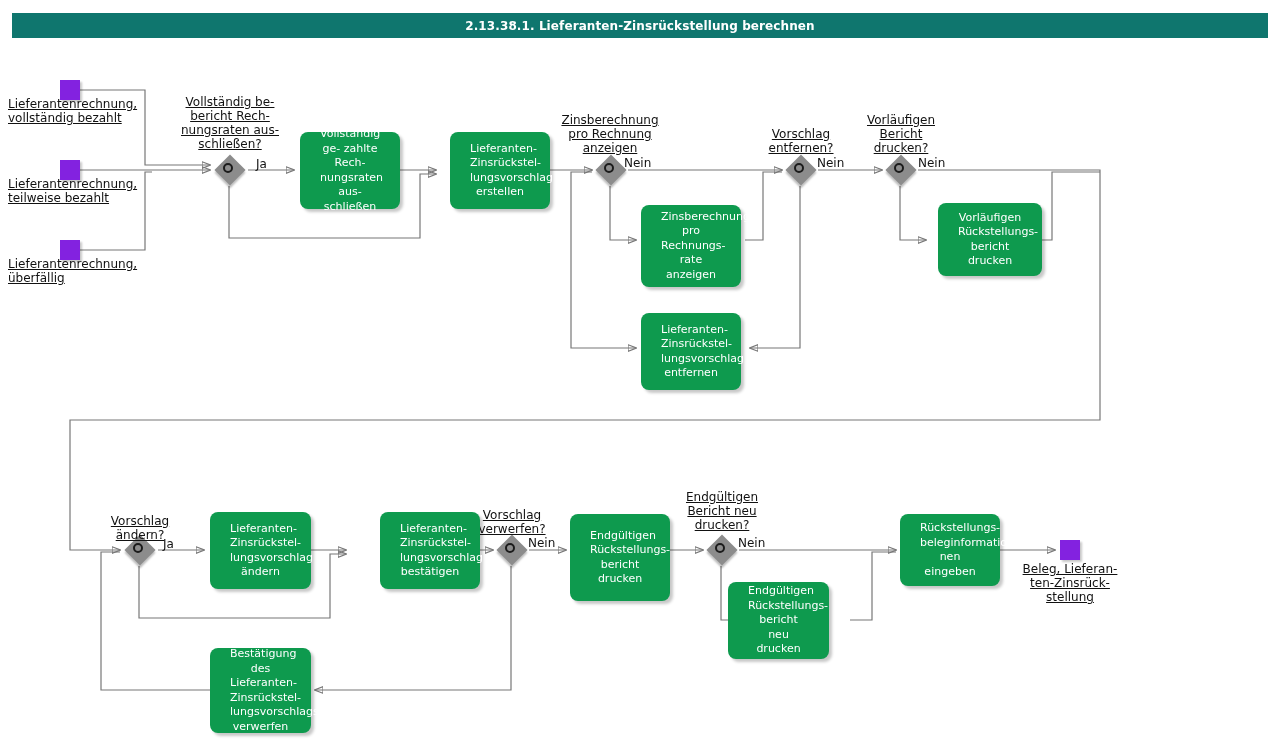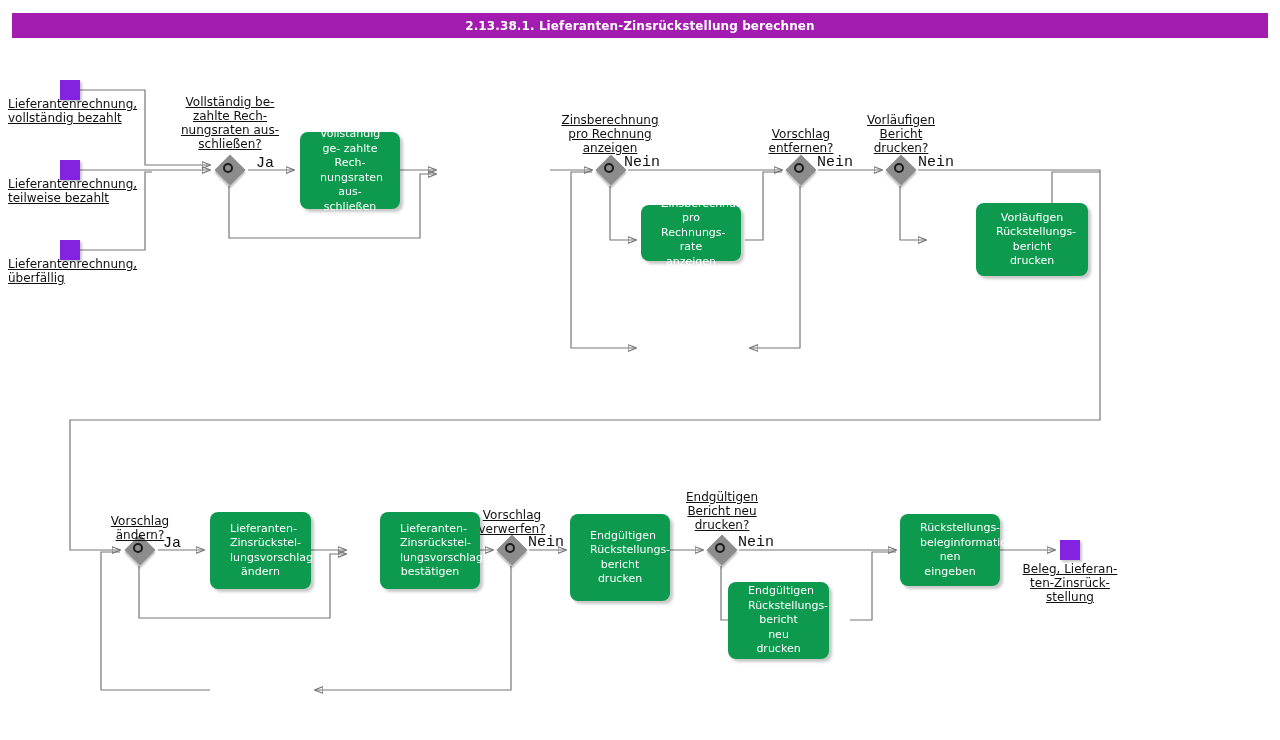--- a/index.html
+++ b/index.html
@@ -10,21 +10,21 @@
     font-family:"DejaVu Sans","Liberation Sans",sans-serif;
     overflow:hidden;
     position:relative;
   }
   #canvas{position:absolute;left:0;top:0;width:1280px;height:740px;}
 
   
   .titlebar{
     position:absolute;
     left:12px;top:13px;width:1256px;height:25px;
-    background:#a21caf;
+    background:#0f766e;
     display:flex;align-items:center;justify-content:center;
   }
   .titlebar .title-text{
     color:#ffffff;
     font-size:12px;
     font-weight:bold;
     letter-spacing:.1px;
     font-family:"DejaVu Sans","Liberation Sans",sans-serif;
   }
 
@@ -82,25 +82,24 @@
     font-size:12px;
     line-height:14px;
     color:#111111;
     text-align:center;
     white-space:pre-line;
     text-decoration:underline;
   }
   .lbl.left{text-align:left;}
   .flowlbl{
     position:absolute;
-    font-size:15px;
+    font-size:12px;
     line-height:12px;
     color:#111111;
     white-space:nowrap;
-    font-family:Liberation Mono, monospace;
   }
 </style>
 </head>
 <body>
 
 <div id="canvas">
 
   <div class="titlebar">
     <span class="title-text">2.13.38.1. Lieferanten-Zinsrückstellung berechnen</span>
   </div>
@@ -184,21 +183,21 @@
   <div class="event" style="left:1060px;top:540px;"></div>
   <div class="lbl" style="left:1010px;top:562px;width:120px;">Beleg, Lieferan-
 ten-Zinsrück-
 stellung</div>
 
   <div class="gateway" style="left:214px;top:154px;">
     <div class="dia"></div>
     <div class="ring"></div>
   </div>
   <div class="lbl" style="left:165px;top:95px;width:130px;">Vollständig be-
-zahlte Rech-
+bericht Rech-
 nungsraten aus-
 schließen?</div>
   <div class="flowlbl" style="left:256px;top:158px;">Ja</div>
 
   <div class="gateway" style="left:595px;top:154px;">
     <div class="dia"></div>
     <div class="ring"></div>
   </div>
   <div class="lbl" style="left:545px;top:113px;width:130px;">Zinsberechnung
 pro Rechnung
@@ -247,48 +246,67 @@
 drucken?</div>
   <div class="flowlbl" style="left:738px;top:537px;">Nein</div>
 
   <div class="task" style="left:300px;top:132px;width:100px;height:77px;">
     <span>Vollständig ge-
 zahlte Rech-
 nungsraten aus-
 schließen</span>
   </div>
 
-
-  <div class="task" style="left:641px;top:205px;width:100px;height:56px;">
+  <div class="task" style="left:450px;top:132px;width:100px;height:77px;">
+    <span>Lieferanten-
+Zinsrückstel-
+lungsvorschlag
+erstellen</span>
+  </div>
+
+  <div class="task" style="left:641px;top:205px;width:100px;height:82px;">
     <span>Zinsberechnung
 pro Rechnungs-
 rate anzeigen</span>
   </div>
 
-
-  <div class="task" style="left:976px;top:203px;width:112px;height:73px;">
+  <div class="task" style="left:641px;top:313px;width:100px;height:77px;">
+    <span>Lieferanten-
+Zinsrückstel-
+lungsvorschlag
+entfernen</span>
+  </div>
+
+  <div class="task" style="left:938px;top:203px;width:104px;height:73px;">
     <span>Vorläufigen
 Rückstellungs-
 bericht drucken</span>
   </div>
 
   <div class="task" style="left:210px;top:512px;width:101px;height:77px;">
     <span>Lieferanten-
 Zinsrückstel-
 lungsvorschlag
 ändern</span>
   </div>
 
   <div class="task" style="left:350px;top:512px;width:100px;height:77px;margin-left:30px;">
     <span>Lieferanten-
 Zinsrückstel-
 lungsvorschlag
 bestätigen</span>
   </div>
 
+  <div class="task" style="left:210px;top:648px;width:101px;height:85px;">
+    <span>Bestätigung des
+Lieferanten-
+Zinsrückstel-
+lungsvorschlags
+verwerfen</span>
+  </div>
 
   <div class="task" style="left:570px;top:514px;width:100px;height:87px;">
     <span>Endgültigen
 Rückstellungs-
 bericht drucken</span>
   </div>
 
   <div class="task" style="left:728px;top:582px;width:101px;height:77px;">
     <span>Endgültigen
 Rückstellungs-

